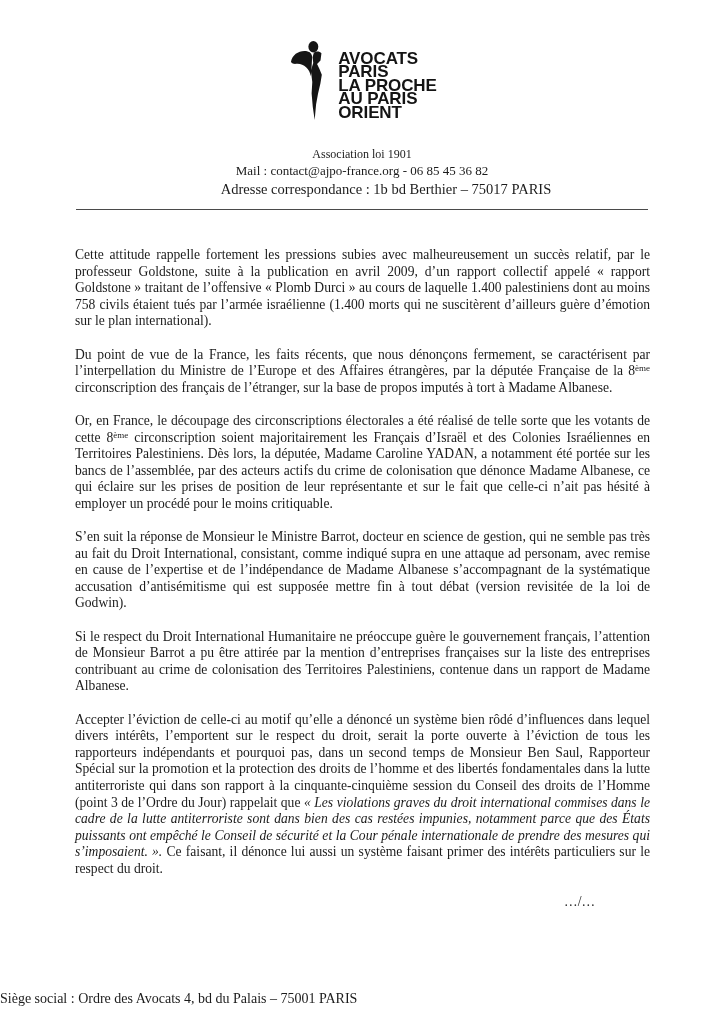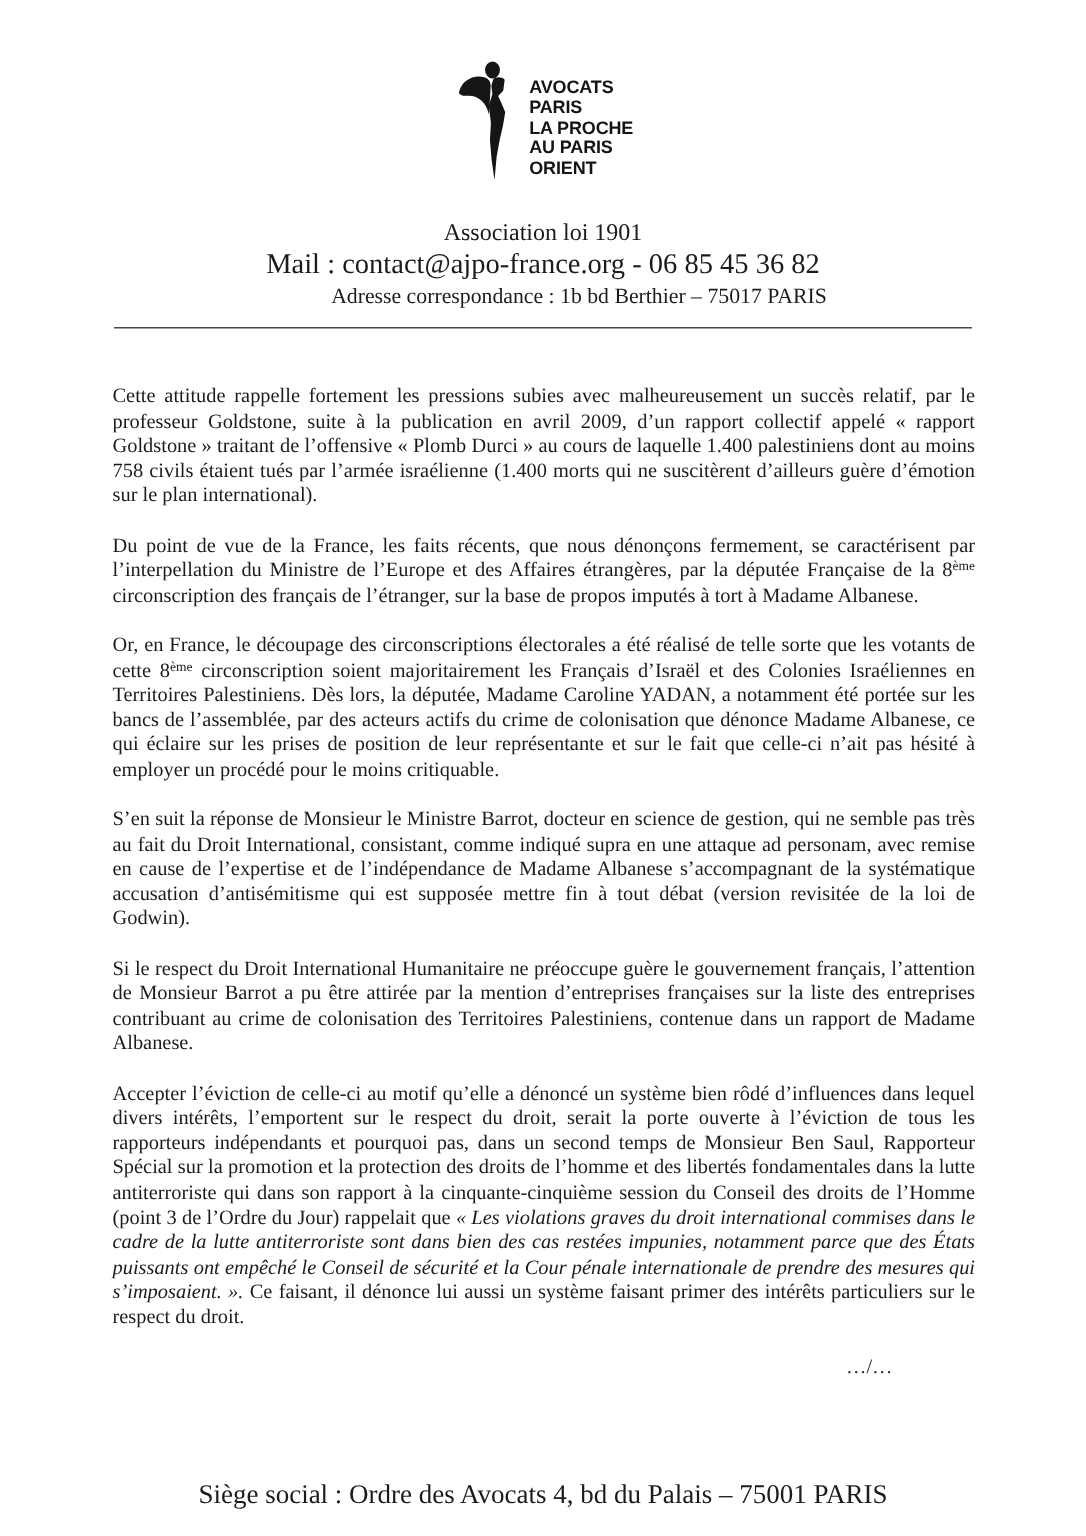--- a/index.html
+++ b/index.html
@@ -30,32 +30,32 @@
   .logo-figure {
     width: 46px;
     height: 82px;
     flex: 0 0 auto;
   }
   .logo-wordmark {
     margin: 12px 0 0 5px;
     text-align: left;
     font-family: "Liberation Sans", sans-serif;
     font-weight: bold;
-    font-size: 12px;
+    font-size: 17px;
     line-height: 13.4px;
     letter-spacing: -0.1px;
     color: #141414;
   }
   .assoc-line {
     margin-top: 25px;
-    font-size: 16px;
+    font-size: 12px;
   }
   .contact-line {
     margin-top: 1px;
-    font-size: 19px;
+    font-size: 13px;
   }
   .address-line {
     margin-top: 2px;
     font-size: 14.5px;
     padding-left: 48px;
   }
   .header-divider {
     width: 572px;
     margin: 11px auto 0 auto;
     border: 0;
@@ -85,22 +85,22 @@
     margin-top: 12px;
     font-size: 13.6px;
     color: #2a2a2a;
   }
   
   .letter-footer {
     position: absolute;
     left: 0;
     right: 0;
     bottom: 17px;
-    text-align: center;
-    font-size: 18px;
+    text-align: left;
+    font-size: 14px;
   }
 </style>
 </head>
 <body>
 
 <div class="page">
 
   <header class="letterhead">
     <div class="logo-row">
       <svg class="logo-figure" viewBox="0 0 42 86" xmlns="http://www.w3.org/2000/svg" aria-hidden="true">

